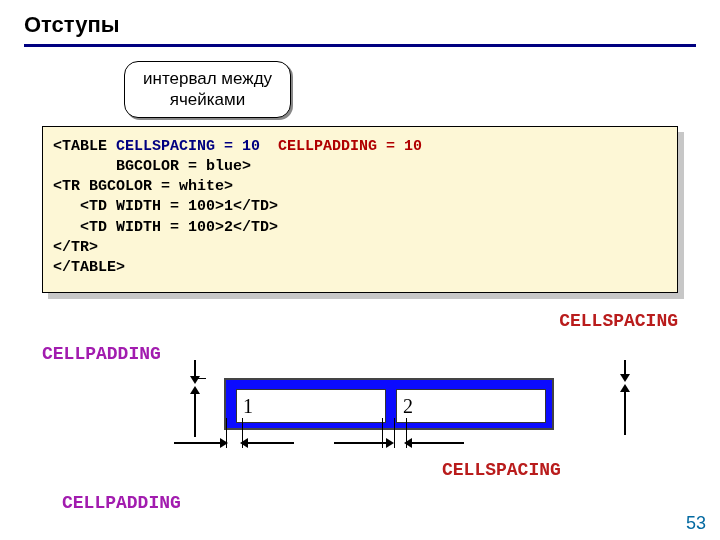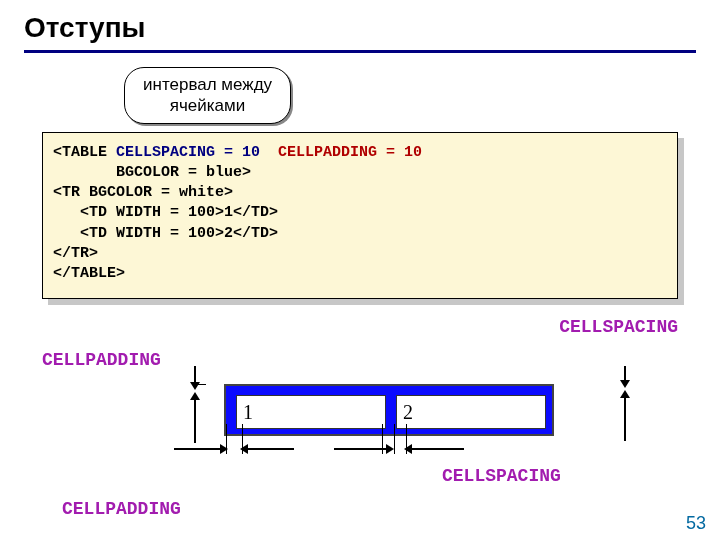--- a/index.html
+++ b/index.html
@@ -9,42 +9,42 @@
     width: 720px;
     height: 540px;
     font-family: Arial, sans-serif;
     background: #fff;
     position: relative;
   }
   .slide {
     padding: 12px 24px 0 24px;
   }
   .title {
-    font-size: 28px;
+    font-size: 22px;
     font-weight: 700;
     margin: 0 0 6px 0;
     color: #000;
   }
   .hr {
     border: none;
     border-top: 3px solid #000080;
     margin: 0 0 14px 0;
   }
   .callouts {
     display: flex;
     gap: 70px;
     margin-left: 100px;
     margin-bottom: 8px;
     position: relative;
     z-index: 3;
   }
   .callout {
     background: #fff;
     border: 1.5px solid #000;
-    border-radius: 20px;
+    border-radius: 14px;
     padding: 6px 18px;
     text-align: center;
     font-size: 17px;
     line-height: 1.25;
     box-shadow: 2px 2px 0 #888;
   }
   .codebox {
     position: relative;
     margin: 0 18px 18px 18px;
   }
@@ -70,21 +70,21 @@
   .red { color: #b00000; }
   .labels-top {
     display: flex;
     justify-content: space-between;
     margin: 6px 18px 2px 18px;
     font-family: "Courier New", monospace;
     font-weight: 700;
     font-size: 18px;
   }
   .cp { color: #a21caf; margin-top: 33px; }
-  .cs { color: #a21caf; }
+  .cs { color: #b91c1c; }
   .diagram {
     position: relative;
     margin: 4px 40px 0 60px;
     height: 90px;
   }
   .table-demo {
     position: absolute;
     left: 140px;
     top: 10px;
     width: 330px;

